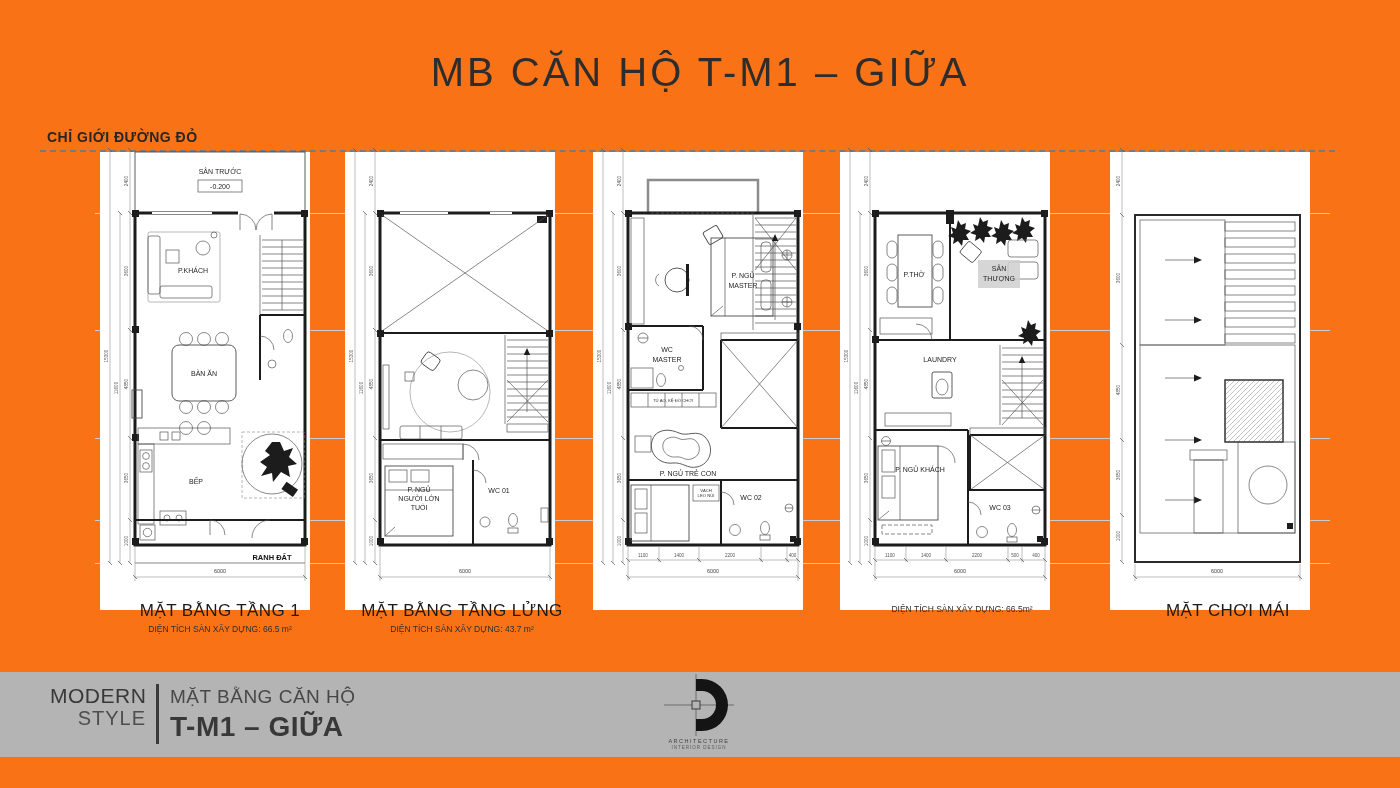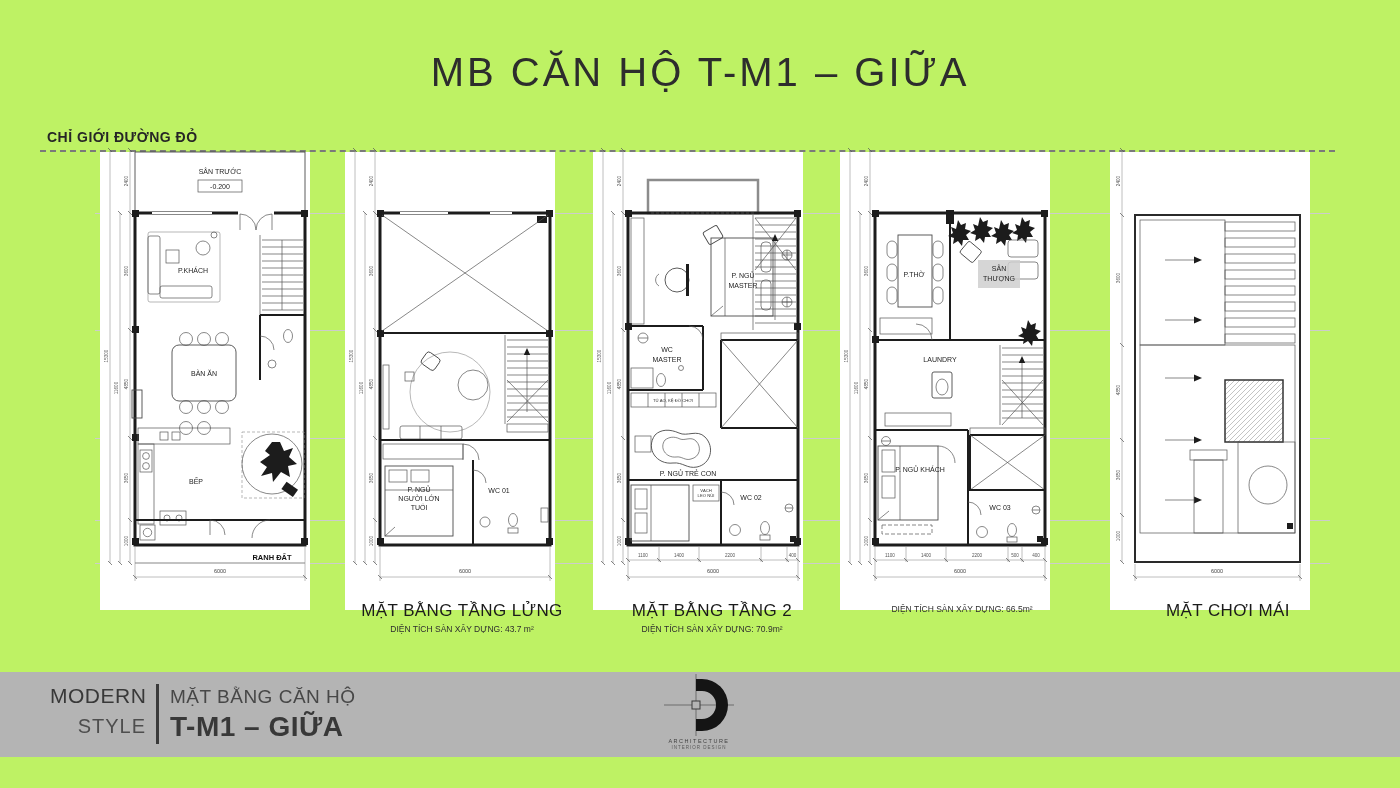--- a/index.html
+++ b/index.html
@@ -1,33 +1,33 @@
 <!DOCTYPE html>
 <html><head>
 <meta charset="utf-8">
 <style>
   html,body{margin:0;padding:0;background:#fff;}
-  .sheet{position:relative;width:1400px;height:788px;background:#bef264;overflow:hidden;
+  .sheet{position:relative;width:1400px;height:788px;background:#f97316;overflow:hidden;
          font-family:"Liberation Sans",sans-serif;color:#222;}
   .title{position:absolute;top:50px;left:0;width:1400px;text-align:center;
          font-size:40px;letter-spacing:3px;color:#2d2d2d;font-weight:400;}
   .redline{position:absolute;top:150px;left:40px;width:1295px;border-top:2px dashed #7a7a7a;}
   .redline-label{position:absolute;top:129px;left:47px;font-size:14px;font-weight:bold;
          letter-spacing:.5px;color:#262626;}
   .gridline{position:absolute;left:95px;width:1235px;border-top:1px solid #cccccc;}
   .plan{position:absolute;top:140px;}
   .plan svg{display:block;}
   .caption{position:absolute;top:601px;text-align:center;}
   .cap-name{font-size:17px;color:#1b1b1b;letter-spacing:.4px;}
   .cap-area{font-size:8.5px;color:#2e2e2e;margin-top:3px;}
   
   .band{position:absolute;top:672px;left:0;width:1400px;height:85px;background:#b4b4b4;}
   .brand{position:absolute;top:12px;left:50px;width:96px;text-align:right;line-height:1.1;}
   .brand-top{font-size:21px;font-weight:normal;color:#383838;letter-spacing:.5px;}
-  .brand-bottom{font-size:20px;color:#4e4e4e;letter-spacing:1px;margin-top:8px;}
+  .brand-bottom{font-size:20px;color:#4e4e4e;letter-spacing:1px;}
   .vdiv{position:absolute;top:12px;left:156px;width:3px;height:60px;background:#3a3a3a;}
   .ftitle{position:absolute;top:13px;left:170px;line-height:1.25;}
   .ftitle-sub{font-size:19px;color:#474747;letter-spacing:.5px;}
   .ftitle-main{font-size:28px;font-weight:bold;color:#383838;letter-spacing:.5px;}
   .logo{position:absolute;left:634px;top:0px;width:130px;height:85px;}
   .logo-txt1{position:absolute;top:66px;left:0;width:130px;text-align:center;font-size:5.5px;
              letter-spacing:1.5px;color:#3f3f3f;}
   .logo-txt2{position:absolute;top:73px;left:0;width:130px;text-align:center;font-size:4.5px;
              letter-spacing:1px;color:#5a5a5a;}
   
@@ -558,27 +558,27 @@
       <rect x="84" y="320" width="29" height="73" fill="url(#pv)" class="thin2"></rect>
     </g>
     <g>
       <path class="dline" d="M25 424 V441 M190 424 V441 M25 437 H190"></path>
       <path class="thin2" d="M23 435 l4 4 M188 435 l4 4"></path>
       <text class="dimb" x="107" y="433">6000</text>
     </g>
   </svg>
   </div>
 
+  <div class="caption" style="left:110px;width:220px">
+    <div class="cap-name">MẶT BẰNG TẦNG 1</div>
+    <div class="cap-area">DIỆN TÍCH SÀN XÂY DỰNG: 66.5 m²</div>
+  </div>
   <div class="caption" style="left:345px;width:234px">
     <div class="cap-name">MẶT BẰNG TẦNG LỬNG</div>
     <div class="cap-area">DIỆN TÍCH SÀN XÂY DỰNG: 43.7 m²</div>
-  </div>
-  <div class="caption" style="left:595px;width:234px">
-    <div class="cap-name">MẶT BẰNG TẦNG 2</div>
-    <div class="cap-area">DIỆN TÍCH SÀN XÂY DỰNG: 70.9m²</div>
   </div>
   <div class="caption" style="left:845px;width:234px">
     <div class="cap-area">DIỆN TÍCH SÀN XÂY DỰNG: 66.5m²</div>
   </div>
   <div class="caption" style="left:1118px;width:220px">
     <div class="cap-name">MẶT CHƠI  MÁI</div>
   </div>
 
   <div class="band">
     <div class="brand">

